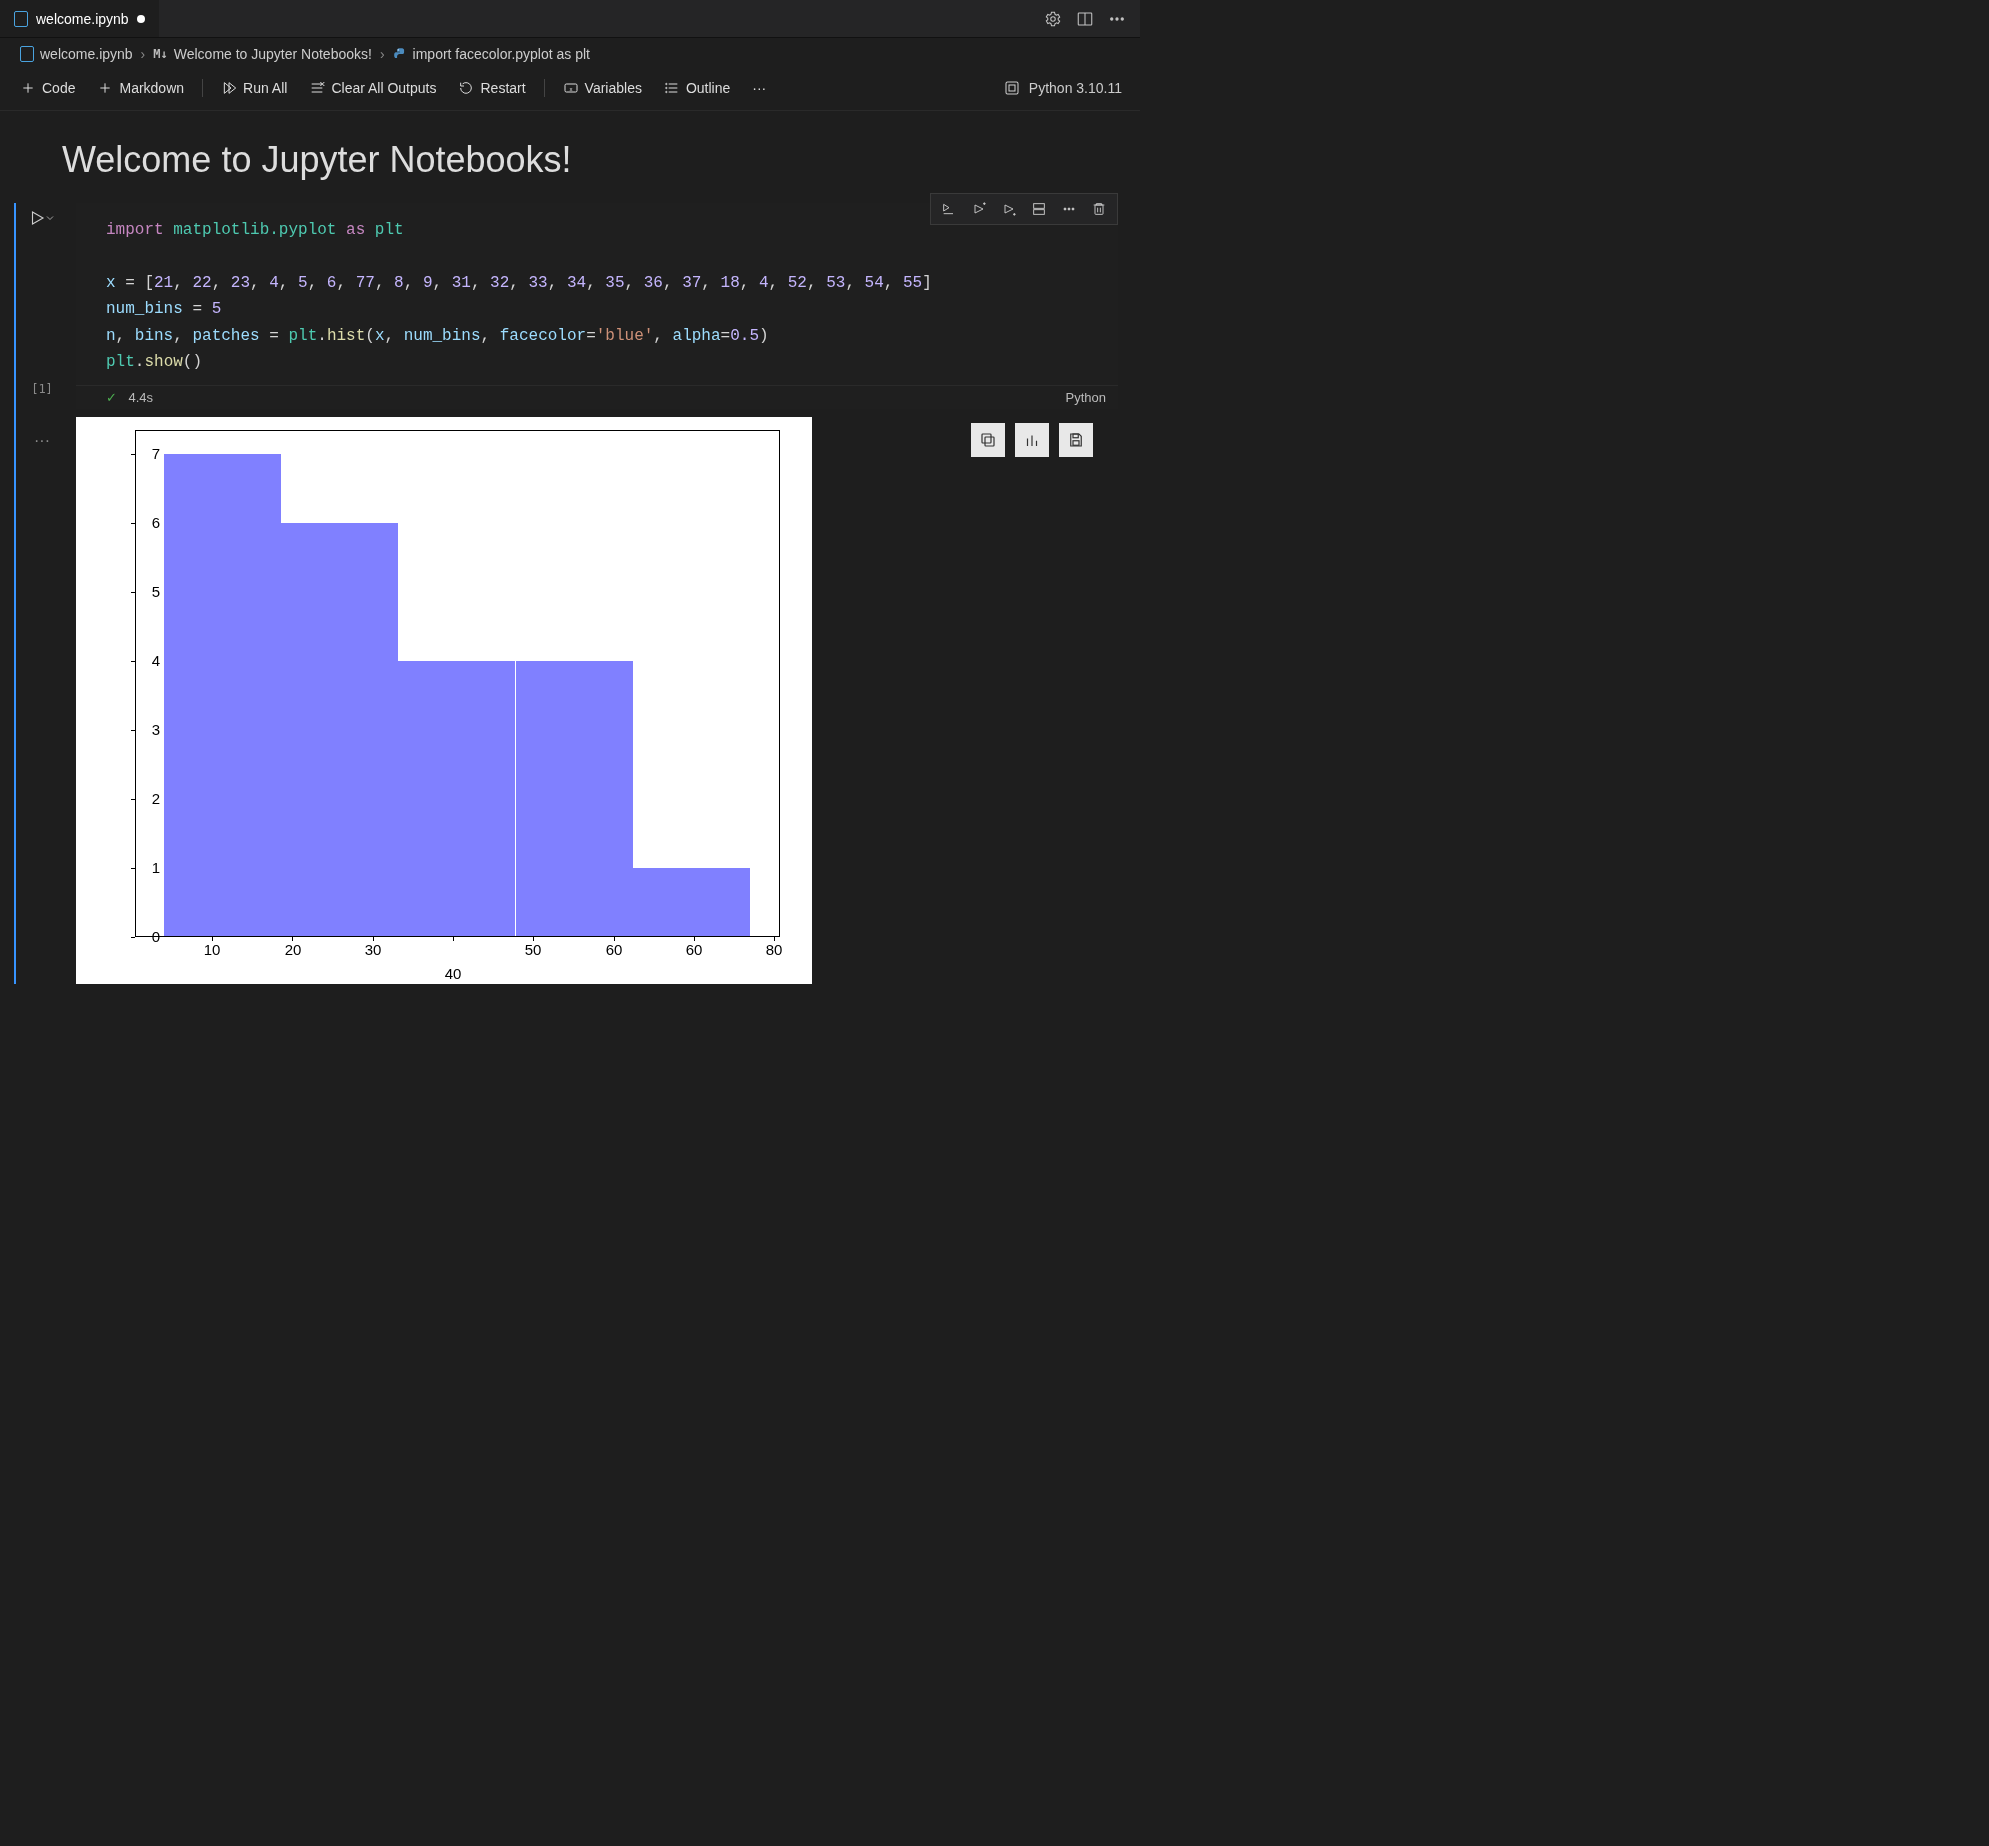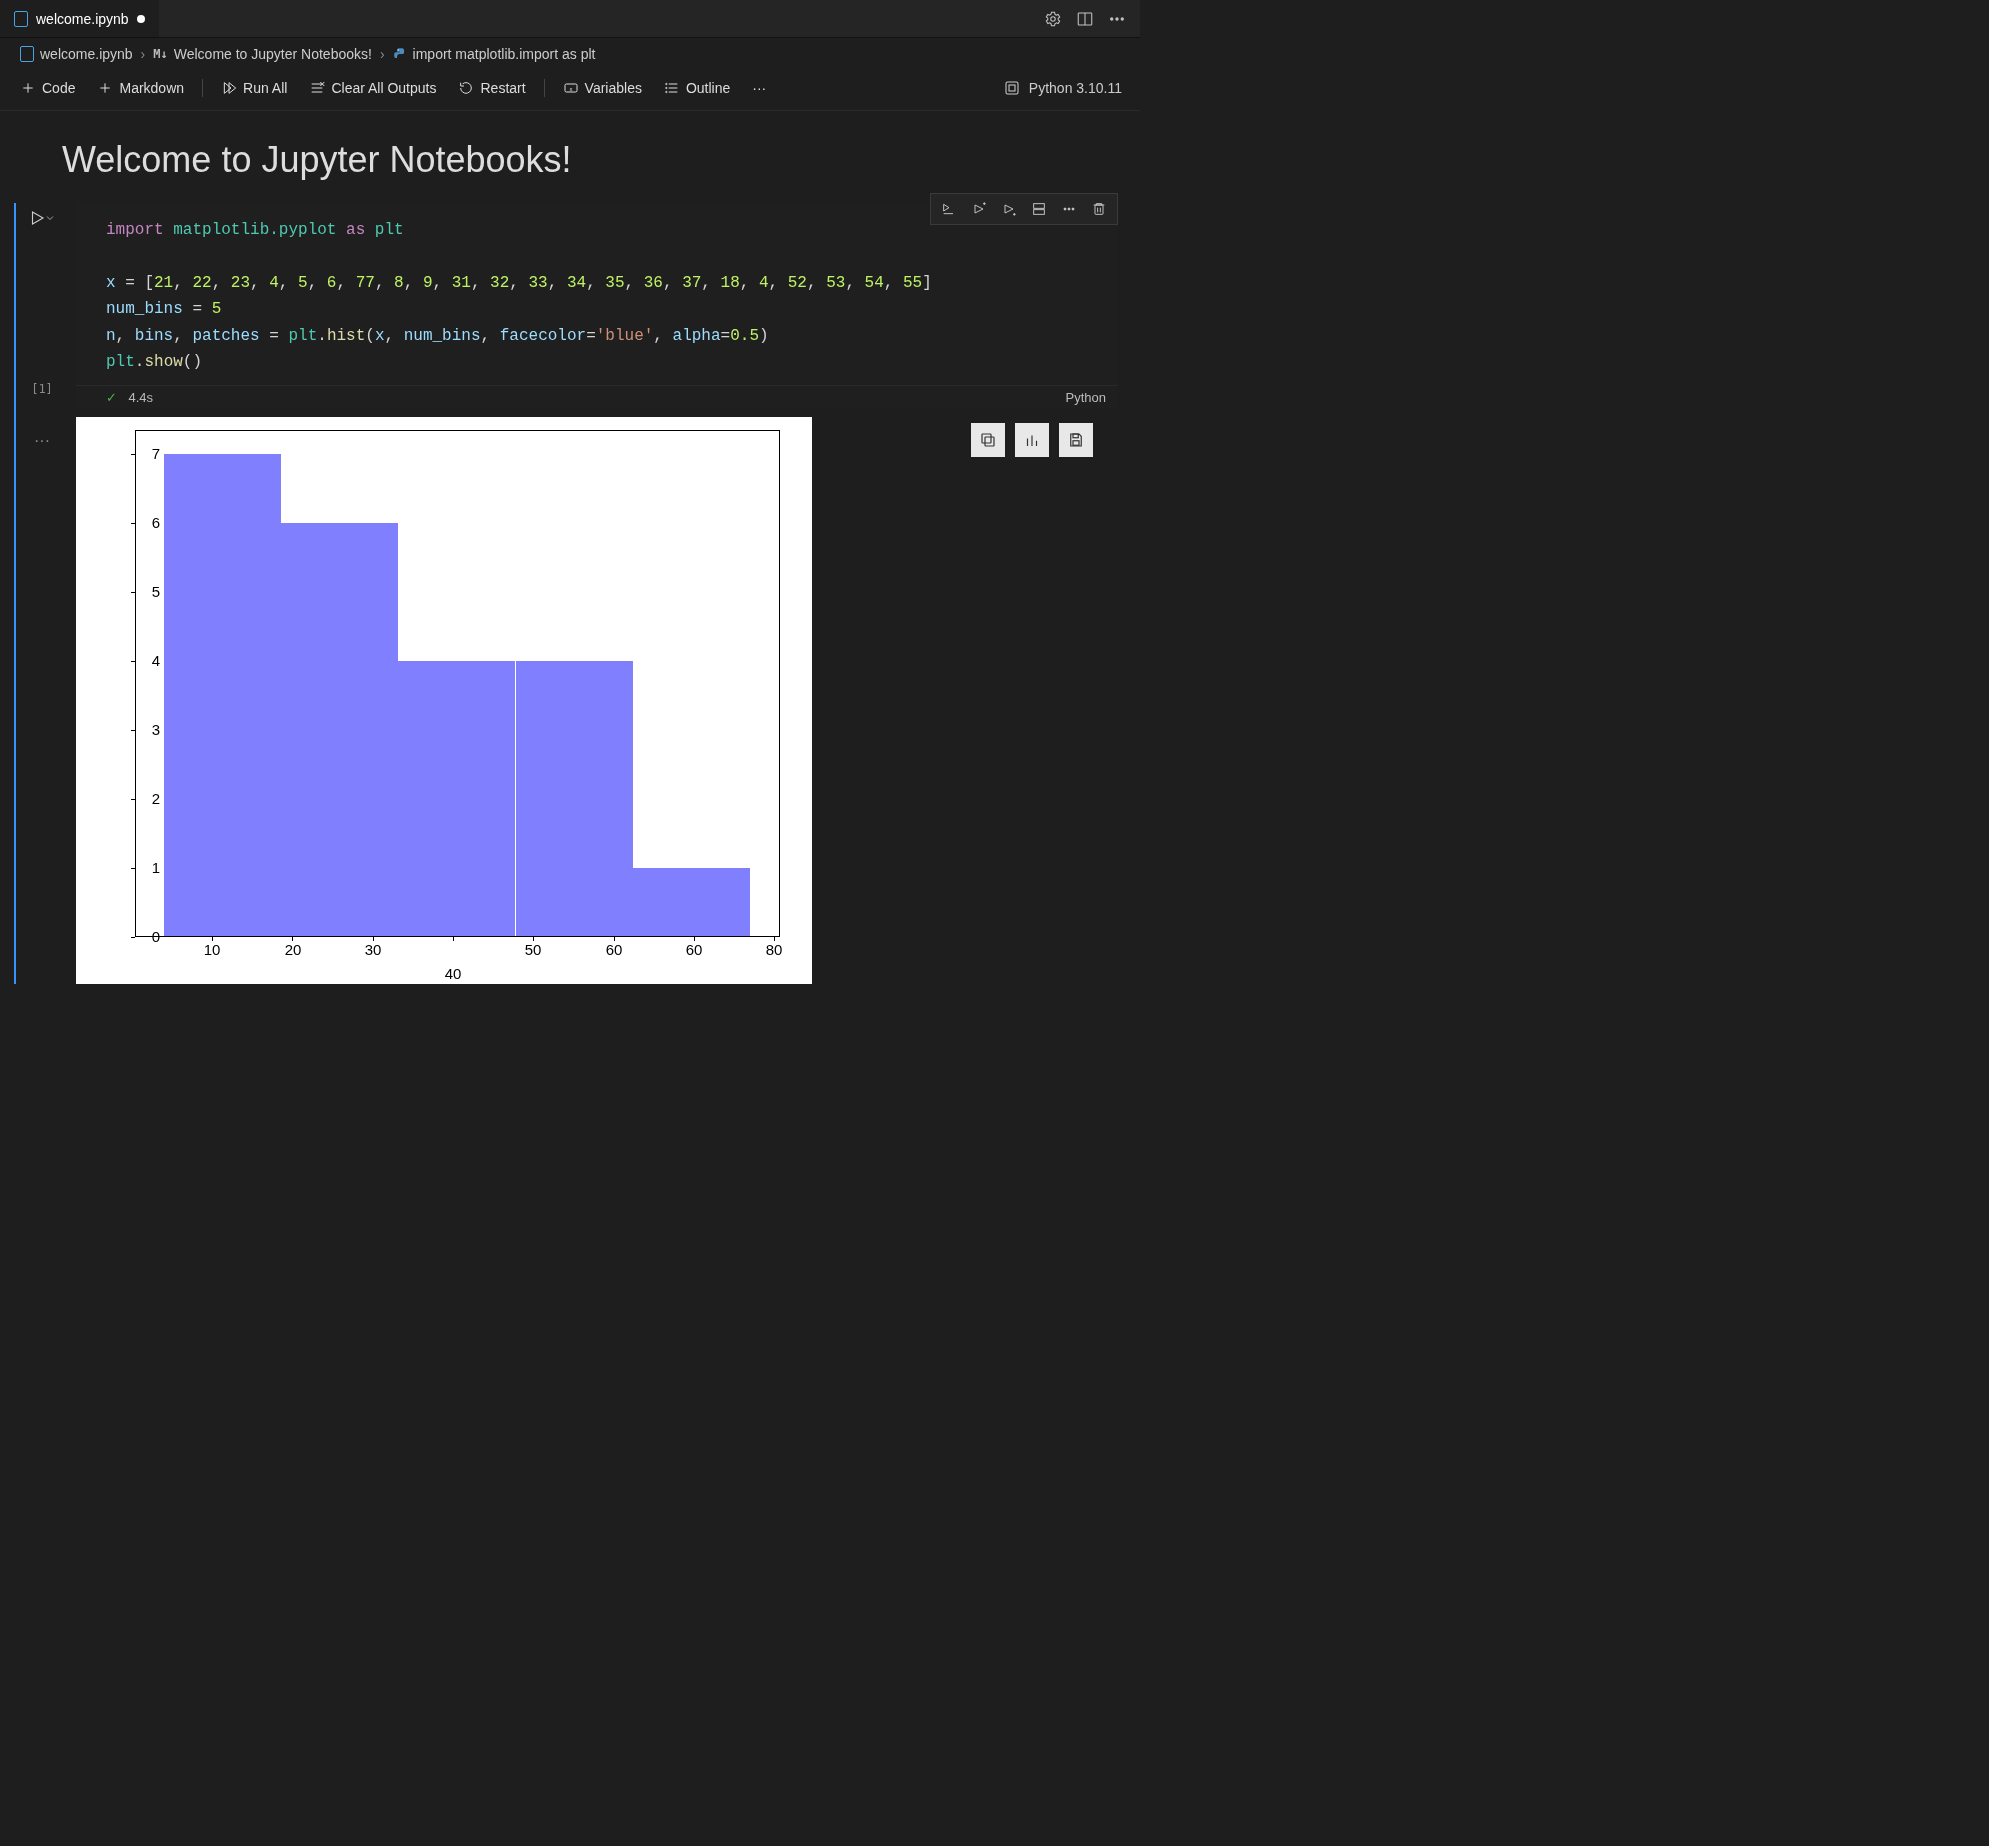--- a/index.html
+++ b/index.html
@@ -86,21 +86,21 @@
   .code-block {
     background:#1f1f1f; padding:14px 20px 10px 30px;
     font-family: Consolas, "Courier New", monospace;
     font-size:16px; line-height:1.65; color:#d4d4d4;
     white-space:pre;
   }
   .k-imp { color:#c586c0;}
   .k-mod { color:#4ec9b0;}
   .k-as  { color:#c586c0;margin-top:29px;}
   .k-nm  { color:#9cdcfe;}
-  .k-num { color:#bef264;}
+  .k-num { color:#c4b5fd;}
   .k-fn  { color:#dcdcaa;}
   .k-str { color:#ce9178;}
   .k-par { color:#9cdcfe;}
   .status-row {
     display:flex; align-items:center; justify-content:space-between;
     padding:4px 12px 4px 30px; font-size:13px; color:#bbb;
     border-top:1px solid #2a2a2a;
     background:#1f1f1f;
     margin-left:60px; margin-right:22px;
   }
@@ -174,21 +174,21 @@
     <span>Welcome to Jupyter Notebooks!</span>
   </span>
   <span class="sep">›</span>
   <span class="crumb">
     <span class="py-icon">
       <svg viewBox="0 0 24 24" width="14" height="14">
           <path fill="#4b8bbe" d="M12 2c-3 0-5 1-5 3v3h5v1H5c-2 0-3 2-3 5s1 5 3 5h2v-3c0-2 2-4 4-4h5c2 0 3-1 3-3V5c0-2-2-3-5-3h-2z"></path>
           <circle cx="9" cy="5" r="1" fill="#fff"></circle>
         </svg>
     </span>
-    <span>import matplotlib.import as plt</span>
+    <span>import facecolor.pyplot as plt</span>
   </span>
 </div>
 
 <div class="toolbar">
   <div class="tbtn">
     <svg viewBox="0 0 24 24">
         <line x1="12" y1="5" x2="12" y2="19"></line>
         <line x1="5" y1="12" x2="19" y2="12"></line>
       </svg>
     <span>Code</span>

